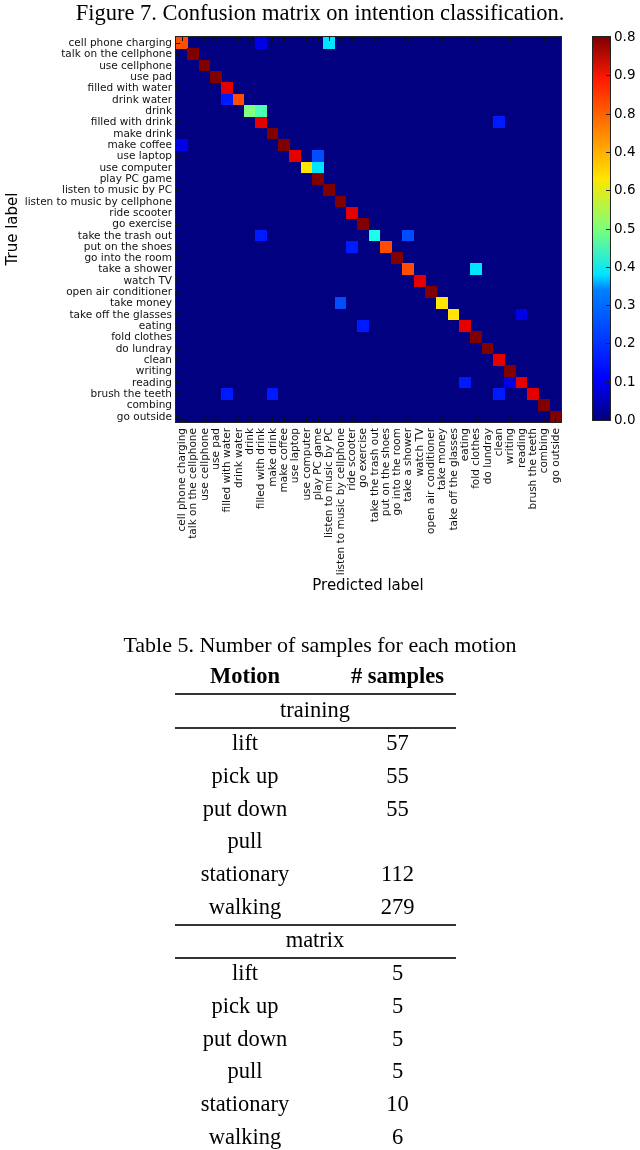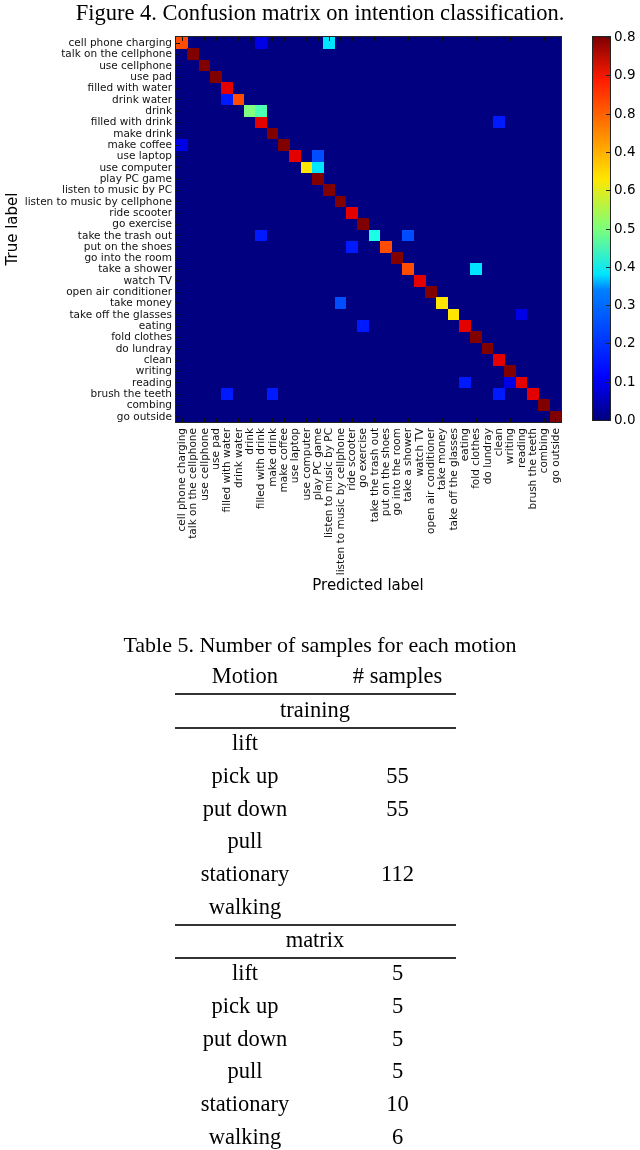--- a/index.html
+++ b/index.html
@@ -23,21 +23,21 @@
   .tbl-caption { position:absolute; left:0; top:632px; width:640px; text-align:center; font-family:"Liberation Serif", serif; font-size:22px; line-height:26px; }
   .trow { position:absolute; left:175px; width:280px; height:26px; font-family:"Liberation Serif", serif; font-size:22.5px; line-height:26px; }
   .tcol1 { position:absolute; left:0; width:140px; text-align:center; }
   .tcol2 { position:absolute; left:150px; width:145px; text-align:center; }
   .tspan { position:absolute; left:0; width:280px; text-align:center; }
   .hline { position:absolute; left:175px; width:281px; height:1.5px; background:#333; }
 </style>
 </head>
 <body>
 
-<div class="fig-title">Figure 4. Confusion matrix on intention classification.</div>
+<div class="fig-title">Figure 7. Confusion matrix on intention classification.</div>
 
 <div id="ylabels" class="ylabels">
     <div class="ylab" style="top: 0px;">cell phone charging</div>
     <div class="ylab" style="top: 11.3235px;">talk on the cellphone</div>
     <div class="ylab" style="top: 22.6471px;">use cellphone</div>
     <div class="ylab" style="top: 33.9706px;">use pad</div>
     <div class="ylab" style="top: 45.2941px;">filled with water</div>
     <div class="ylab" style="top: 56.6176px;">drink water</div>
     <div class="ylab" style="top: 67.9412px;">drink</div>
     <div class="ylab" style="top: 79.2647px;">filled with drink</div>
@@ -290,50 +290,52 @@
     <div class="cbar-tick" style="top: 335.4px;">0.2</div>
     <div class="cbar-mark" style="top: 343.4px;"></div>
     <div class="cbar-tick" style="top: 373.7px;">0.1</div>
     <div class="cbar-mark" style="top: 381.7px;"></div>
     <div class="cbar-tick" style="top: 412px;">0.0</div>
     <div class="cbar-mark" style="top: 420px;"></div>
   </div>
 
 <div class="tbl-caption">Table 5. Number of samples for each motion</div>
 
-<div class="trow" style="top:663px;">
+<div class="trow" style="top:663px;font-weight:bold;">
   <span class="tcol1">Motion</span>
   <span class="tcol2"># samples</span>
 </div>
 <div class="hline" style="top:693px;"></div>
 <div class="trow" style="top:697px;">
   <span class="tspan">training</span>
 </div>
 <div class="hline" style="top:727px;"></div>
 <div id="train-rows">
     <div class="trow" style="top: 730px;">
       <span class="tcol1">lift</span>
+      <span class="tcol2">57</span>
     </div>
     <div class="trow" style="top: 762.8px;">
       <span class="tcol1">pick up</span>
       <span class="tcol2">55</span>
     </div>
     <div class="trow" style="top: 795.6px;">
       <span class="tcol1">put down</span>
       <span class="tcol2">55</span>
     </div>
     <div class="trow" style="top: 828.4px;">
       <span class="tcol1">pull</span>
     </div>
     <div class="trow" style="top: 861.2px;">
       <span class="tcol1">stationary</span>
       <span class="tcol2">112</span>
     </div>
     <div class="trow" style="top: 894px;">
       <span class="tcol1">walking</span>
+      <span class="tcol2">279</span>
     </div>
   </div>
 <div class="hline" style="top:924px;"></div>
 <div class="trow" style="top:927px;">
   <span class="tspan">matrix</span>
 </div>
 <div class="hline" style="top:957px;"></div>
 <div id="test-rows">
     <div class="trow" style="top: 960px;">
       <span class="tcol1">lift</span>

